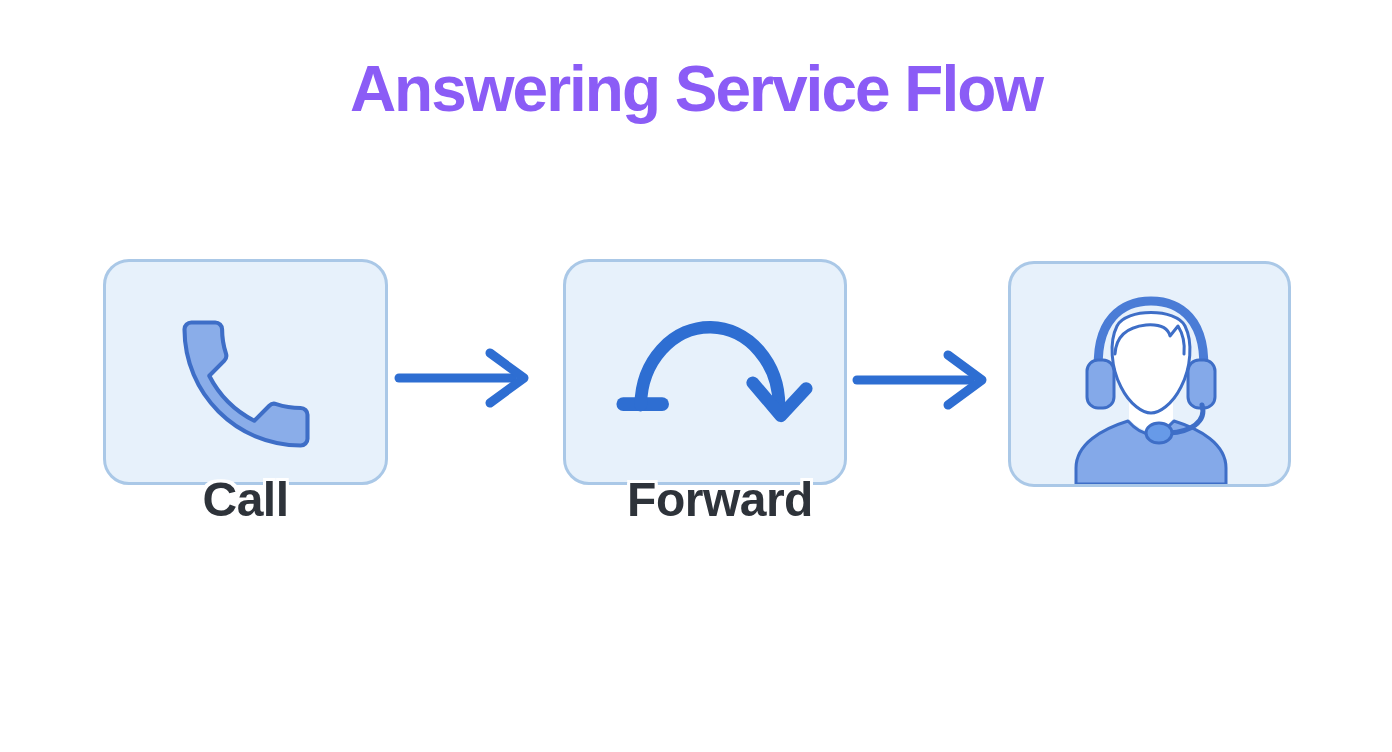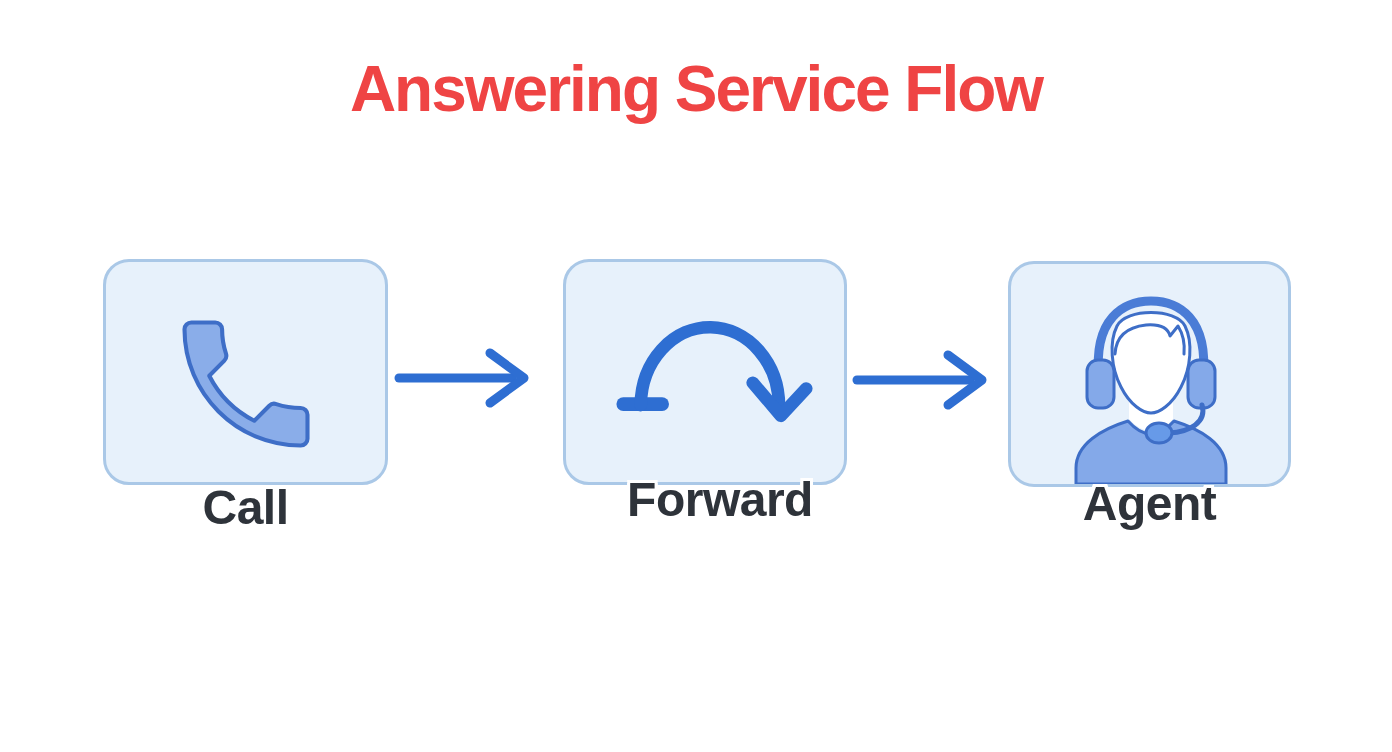--- a/index.html
+++ b/index.html
@@ -11,21 +11,21 @@
   }
   .stage { position: relative; width: 1392px; height: 752px; background: #ffffff; }
 
   .diagram-title {
     position: absolute;
     top: 52px; left: 0; width: 100%;
     text-align: center;
     font-size: 64px;
     font-weight: 700;
     letter-spacing: -2px;
-    color: #ef4444;
+    color: #8b5cf6;
   }
 
   .node {
     position: absolute;
     width: 285px; height: 226px;
     background: #e7f1fb;
     border: 3px solid #aac8e7;
     border-radius: 26px;
   }
   .node-call    { left: 103px;  top: 259px; }
@@ -36,21 +36,21 @@
     position: absolute;
     text-align: center;
     font-size: 48px;
     font-weight: 600;
     line-height: 1.1;
     color: #2e333a;
     letter-spacing: -0.5px;
     text-shadow: -3px -3px 0 #fff, 3px -3px 0 #fff, -3px 3px 0 #fff, 3px 3px 0 #fff,
                  0 -3px 0 #fff, 0 3px 0 #fff, -3px 0 0 #fff, 3px 0 0 #fff;
   }
-  .label-call    { left: 103px;  top: 474px; width: 285px; margin-top: 8px; }
+  .label-call    { left: 103px;  top: 474px; width: 285px; }
   .label-forward { left: 578px;  top: 474px; width: 284px; }
   .label-agent   { left: 1008px; top: 478px; width: 283px; }
 
   .icon-abs { position: absolute; }
   .phone-svg   { left: 58px; top: 40px; width: 164px; height: 164px; }
   .forward-svg { left: 0; top: 0; width: 100%; height: 100%; }
   .agent-svg   { left: 54px; top: 28px; width: 172px; height: 192px; }
 
   .connector { position: absolute; width: 140px; height: 64px; }
   .connector-1 { left: 394px; top: 346px; }
@@ -94,21 +94,20 @@
       <rect x="122" y="68" width="27" height="48" rx="11" fill="#84a9e9" stroke="#3e6ec7" stroke-width="3"></rect>
 
       <path d="M 136 113 C 141 130 124 140 103 141" fill="none" stroke="#3e6ec7" stroke-width="5" stroke-linecap="round"></path>
 
       <ellipse cx="93" cy="141" rx="13" ry="10" fill="#679ae8" stroke="#3e6ec7" stroke-width="3"></ellipse>
     </svg>
   </div>
 
   <div class="node-label label-call">Call</div>
   <div class="node-label label-forward">Forward</div>
-  <div class="node-label label-agent">Agent</div>
 
   <svg class="connector connector-1" viewBox="0 0 140 64">
     <line x1="5" y1="32" x2="118" y2="32" stroke="#2e6ed2" stroke-width="9" stroke-linecap="round"></line>
     <path d="M 96 7 L 130 32 L 96 57" fill="none" stroke="#2e6ed2" stroke-width="9" stroke-linecap="round" stroke-linejoin="round"></path>
   </svg>
   <svg class="connector connector-2" viewBox="0 0 140 64">
     <line x1="5" y1="32" x2="118" y2="32" stroke="#2e6ed2" stroke-width="9" stroke-linecap="round"></line>
     <path d="M 96 7 L 130 32 L 96 57" fill="none" stroke="#2e6ed2" stroke-width="9" stroke-linecap="round" stroke-linejoin="round"></path>
   </svg>
 

